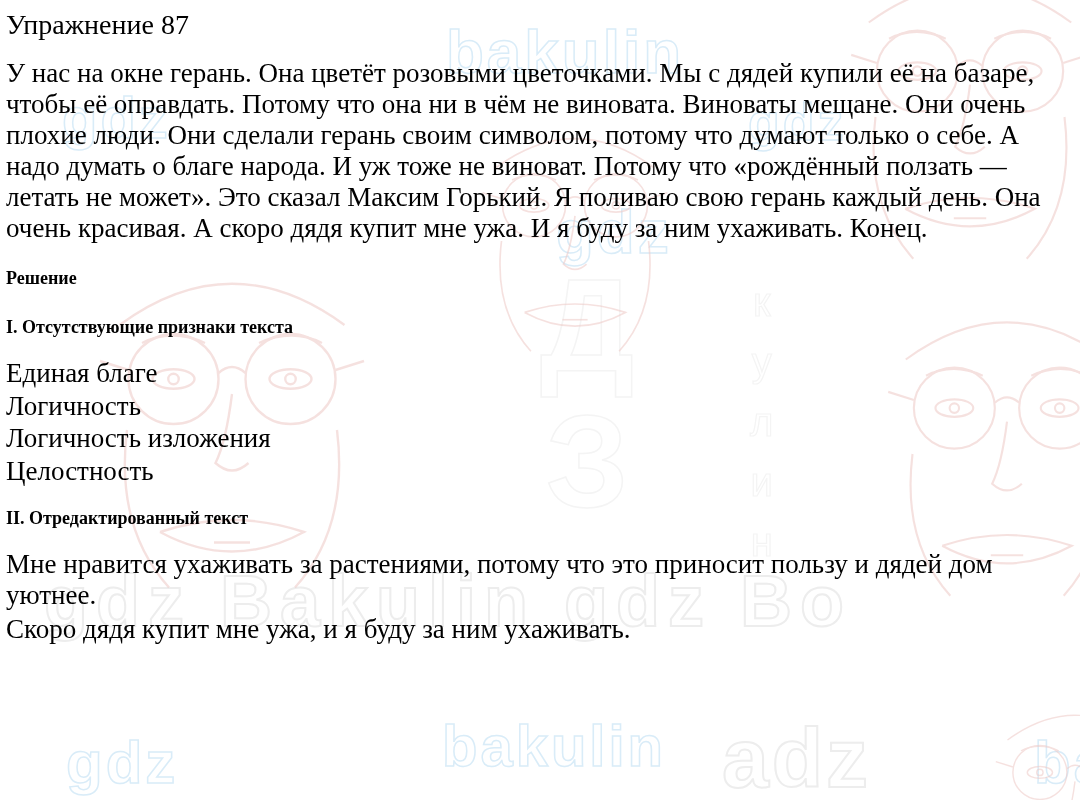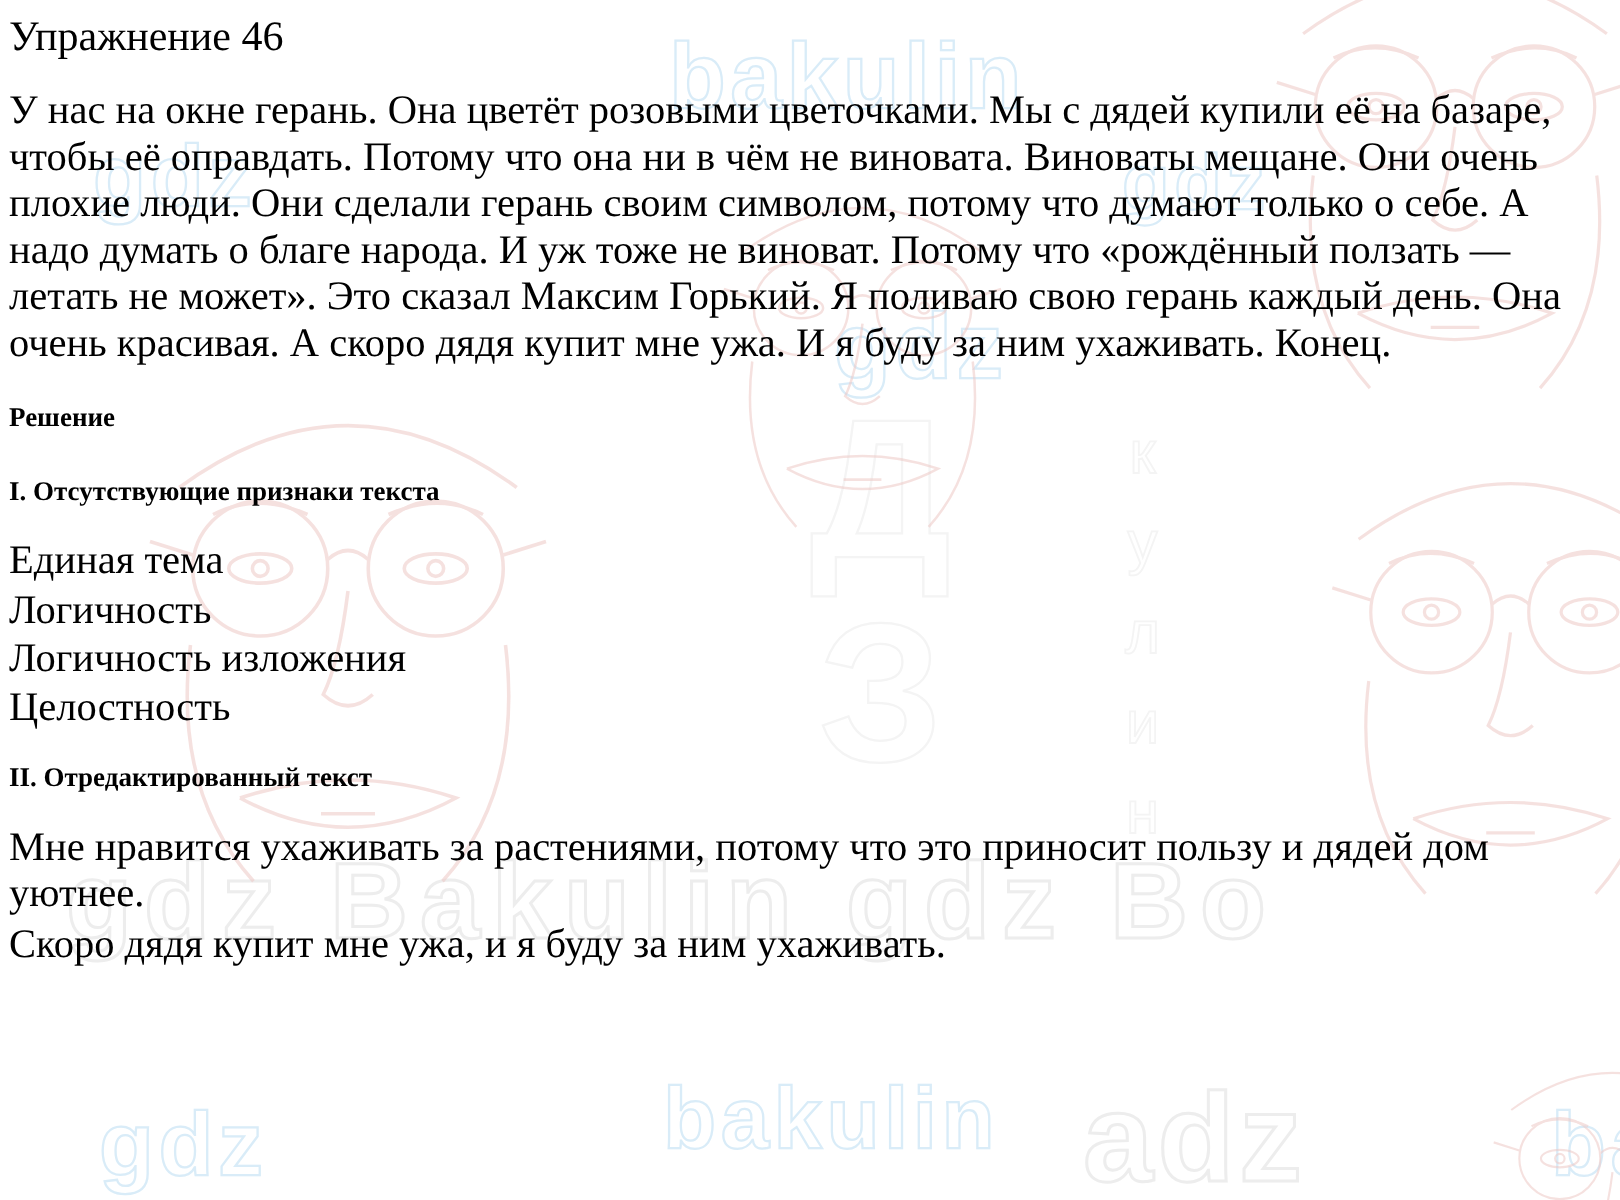--- a/index.html
+++ b/index.html
@@ -104,30 +104,30 @@
   <svg class="face" style="left:470px;top:115px;transform:scale(1.05);" width="200" height="260" viewBox="0 0 200 260">
       <use href="#face-shape"></use>
     </svg>
   <svg class="face" style="left:985px;top:695px;transform:scale(0.9);" width="200" height="260" viewBox="0 0 200 260">
       <use href="#face-shape"></use>
     </svg>
 </div>
 
 <div class="content">
 
-  <div class="page-title">Упражнение 46</div>
+  <div class="page-title">Упражнение 87</div>
 
   <p class="para">У нас на окне герань. Она цветёт розовыми цветочками. Мы с дядей купили её на базаре, чтобы её оправдать. Потому что она ни в чём не виновата. Виноваты мещане. Они очень плохие люди. Они сделали герань своим символом, потому что думают только о себе. А надо думать о благе народа. И уж тоже не виноват. Потому что «рождённый ползать — летать не может». Это сказал Максим Горький. Я поливаю свою герань каждый день. Она очень красивая. А скоро дядя купит мне ужа. И я буду за ним ухаживать. Конец.</p>
 
   <div class="heading heading-solution">Решение</div>
 
   <div class="heading">I. Отсутствующие признаки текста</div>
 
   <div class="feature-list">
-    <div>Единая тема</div>
+    <div>Единая благе</div>
     <div>Логичность</div>
     <div>Логичность изложения</div>
     <div>Целостность</div>
   </div>
 
   <div class="heading heading-sec2">II. Отредактированный текст</div>
 
   <div class="edited">
     <p>Мне нравится ухаживать за растениями, потому что это приносит пользу и дядей дом уютнее.</p>
     <p>Скоро дядя купит мне ужа, и я буду за ним ухаживать.</p>

